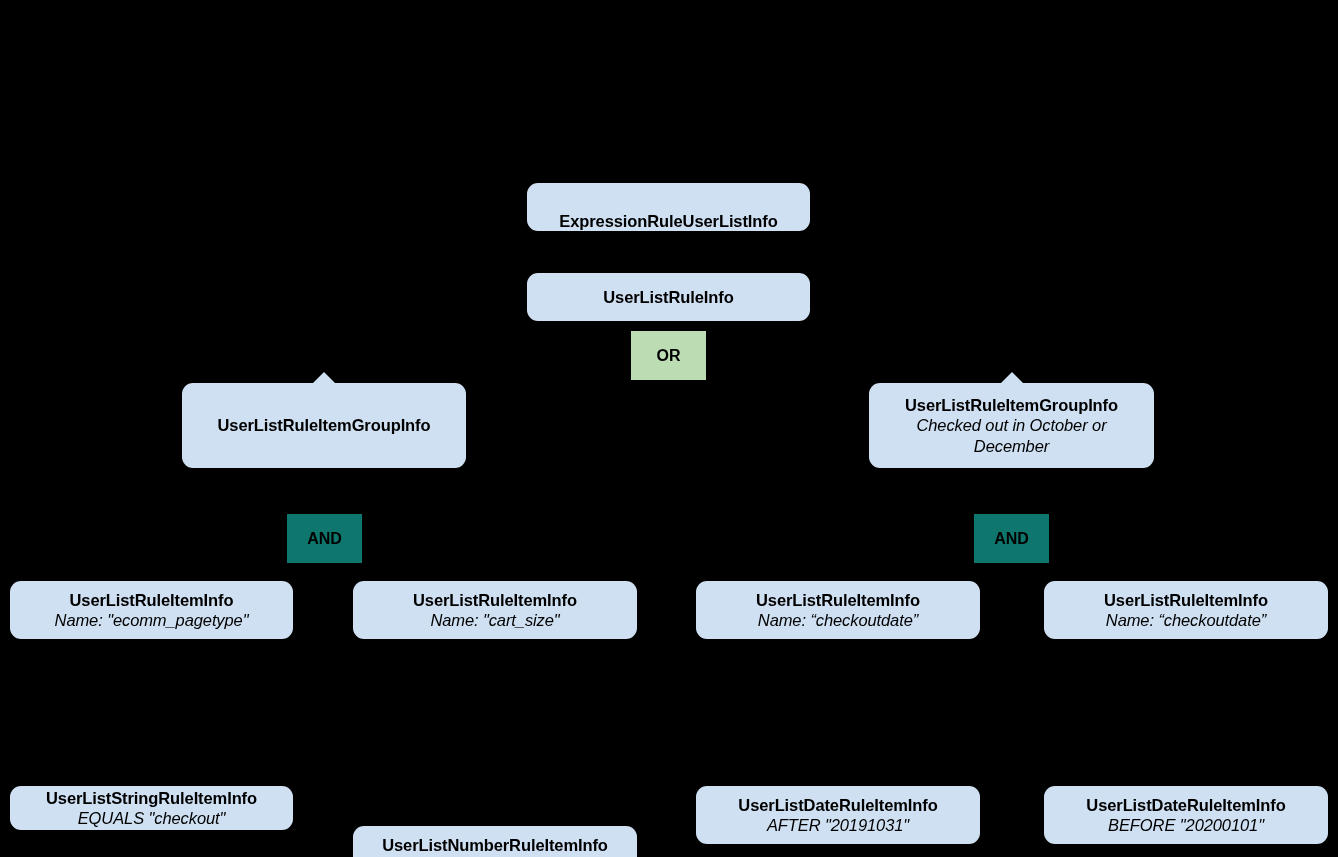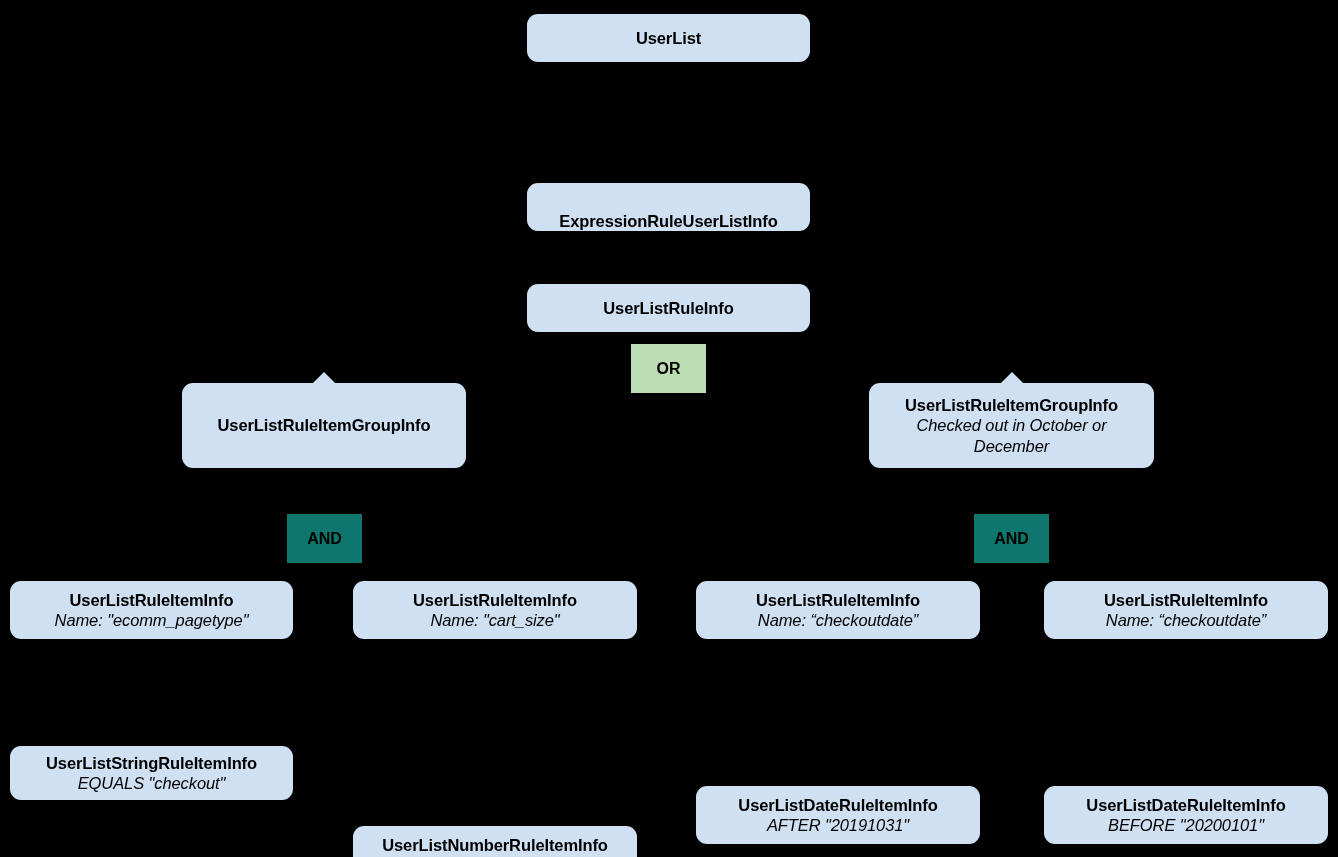--- a/index.html
+++ b/index.html
@@ -64,34 +64,31 @@
     border-left: 11px solid transparent;
     border-right: 11px solid transparent;
     border-bottom: 11px solid #cfe0f2;
   }
 </style>
 </head>
 <body>
 
 <div id="canvas">
 
-  <div class="node box" style="left:527px; top:14px; width:283px; height:48px;">
-    <span class="title">UserList</span>
-  </div>
 
 
   <div class="node box" style="left:527px; top:183px; width:283px; height:48px;justify-content:flex-end;">
     <span class="title">ExpressionRuleUserListInfo</span>
   </div>
 
-  <div class="node box" style="left:527px; top:284px; width:283px; height:48px;">
+  <div class="node box" style="left:527px; top:273px; width:283px; height:48px;">
     <span class="title">UserListRuleInfo</span>
   </div>
 
-  <div class="node op or" style="left:631px; top:344px; width:75px; height:49px;">
+  <div class="node op or" style="left:631px; top:331px; width:75px; height:49px;">
     <span>OR</span>
   </div>
 
   <div class="notch" style="left:313px; top:372px;"></div>
   <div class="node box group" style="left:182px; top:383px; width:284px; height:85px;">
     <span class="title">UserListRuleItemGroupInfo</span>
   </div>
 
   <div class="notch" style="left:1001px; top:372px;"></div>
   <div class="node box group" style="left:869px; top:383px; width:285px; height:85px;">
@@ -120,21 +117,21 @@
   <div class="node box" style="left:696px; top:581px; width:284px; height:58px;">
     <span class="title">UserListRuleItemInfo</span>
     <span class="subtitle">Name: “checkoutdate”</span>
   </div>
 
   <div class="node box" style="left:1044px; top:581px; width:284px; height:58px;">
     <span class="title">UserListRuleItemInfo</span>
     <span class="subtitle">Name: “checkoutdate”</span>
   </div>
 
-  <div class="node box" style="left:10px; top:746px; width:283px; height:54px;">
+  <div class="node box" style="left:10px; top:786px; width:283px; height:44px;">
     <span class="title">UserListStringRuleItemInfo</span>
     <span class="subtitle">EQUALS "checkout"</span>
   </div>
 
   <div class="node box" style="left:353px; top:786px; width:284px; height:58px;margin-top:40px;">
     <span class="title">UserListNumberRuleItemInfo</span>
     <span class="subtitle">GREATER_THAN 1.0</span>
   </div>
 
   <div class="node box" style="left:696px; top:786px; width:284px; height:58px;">

